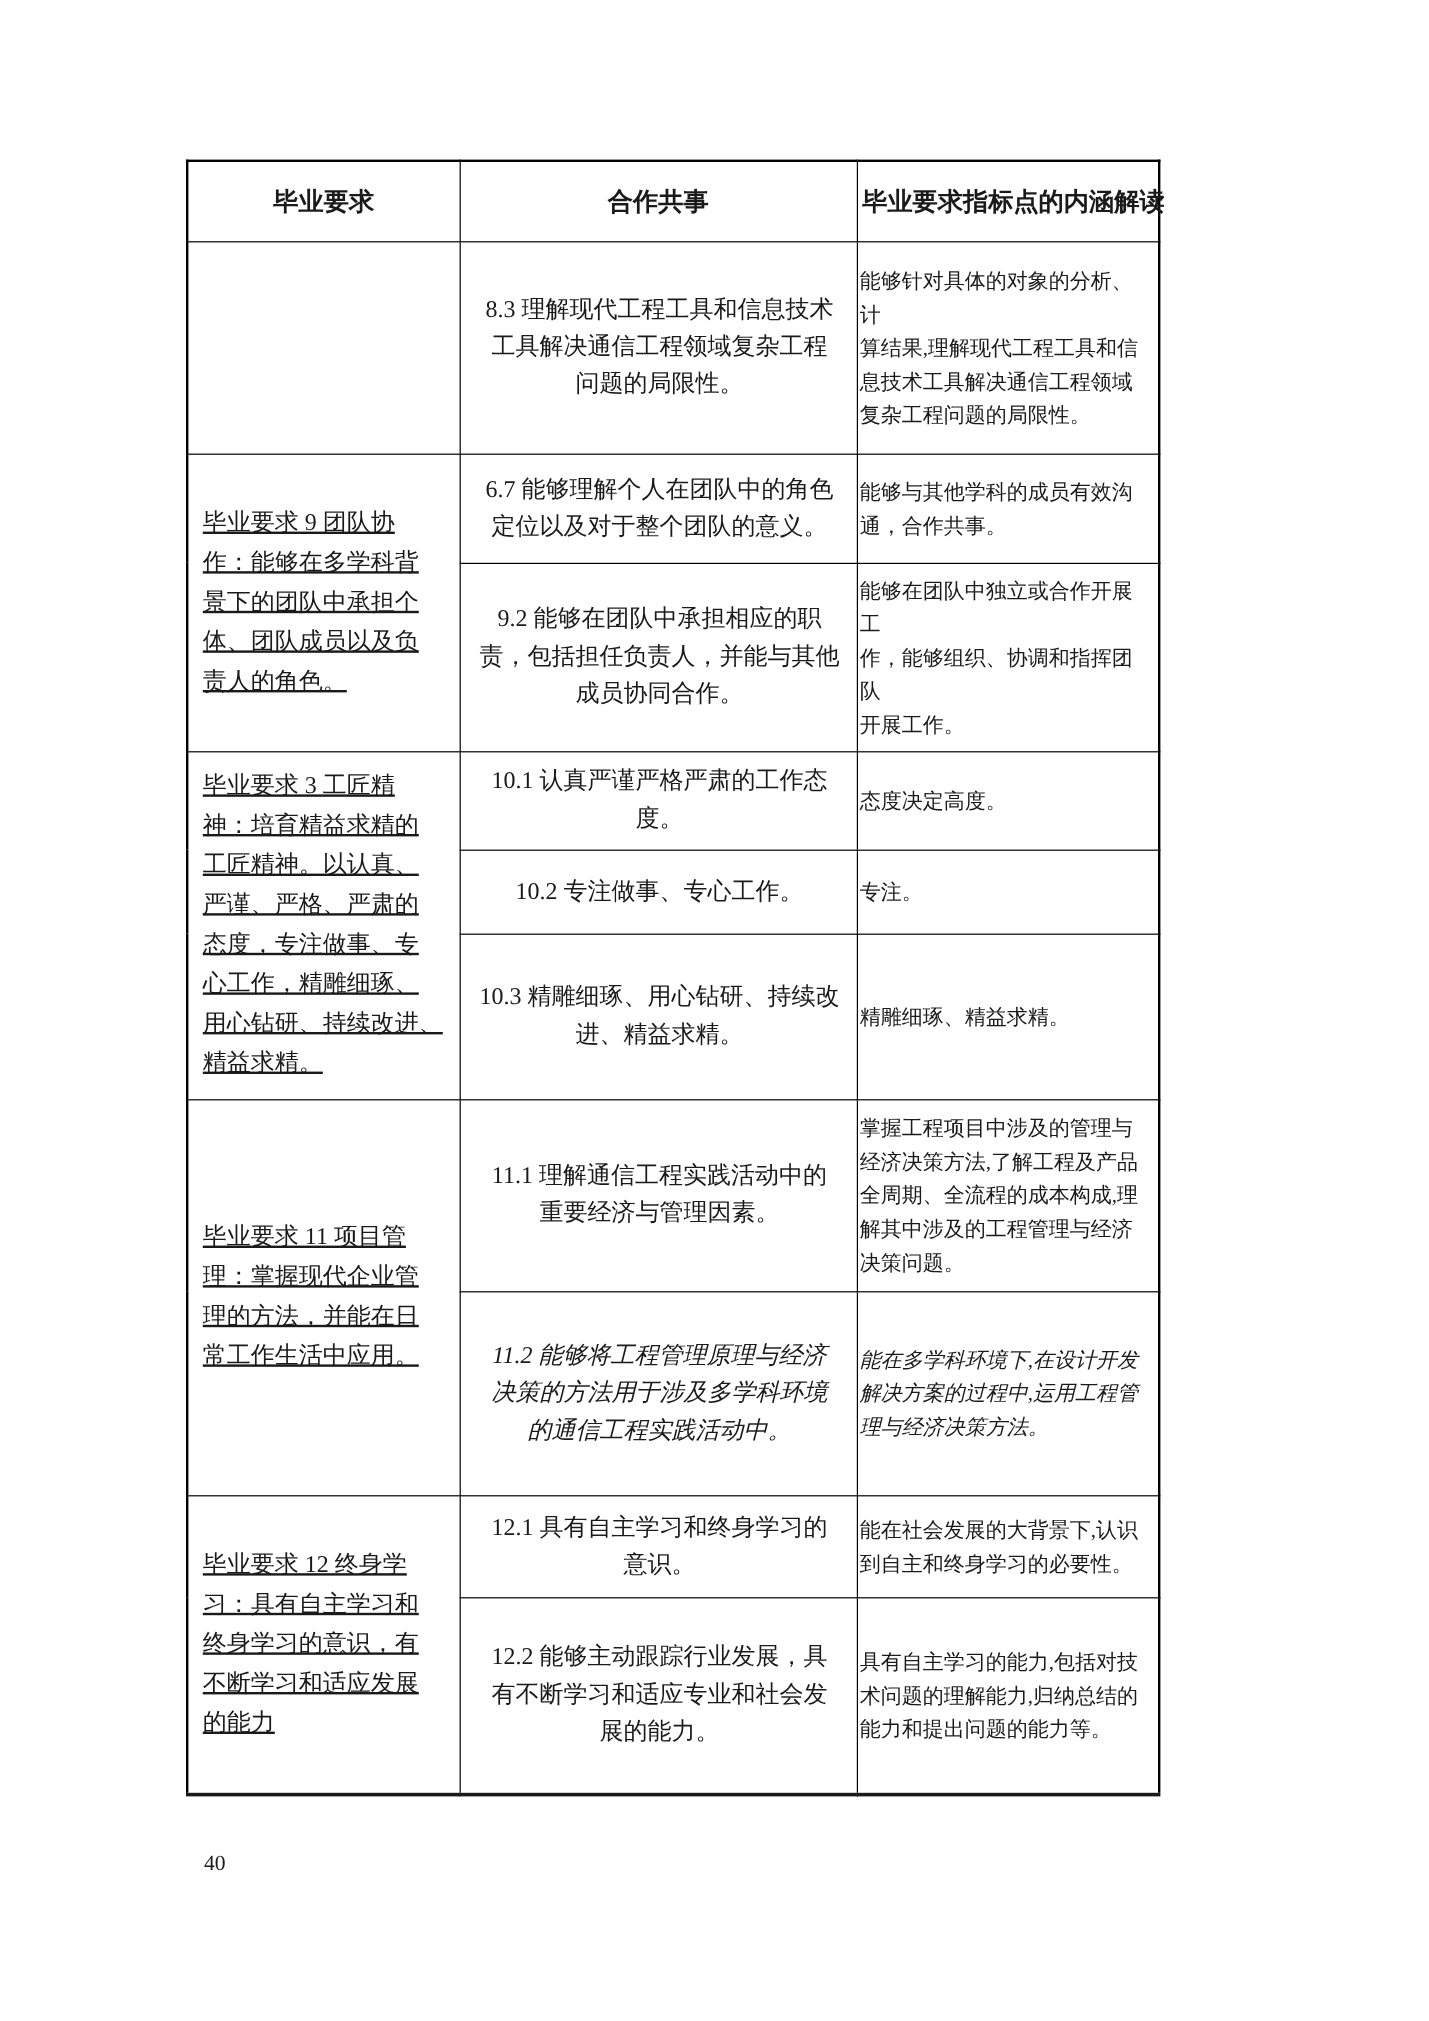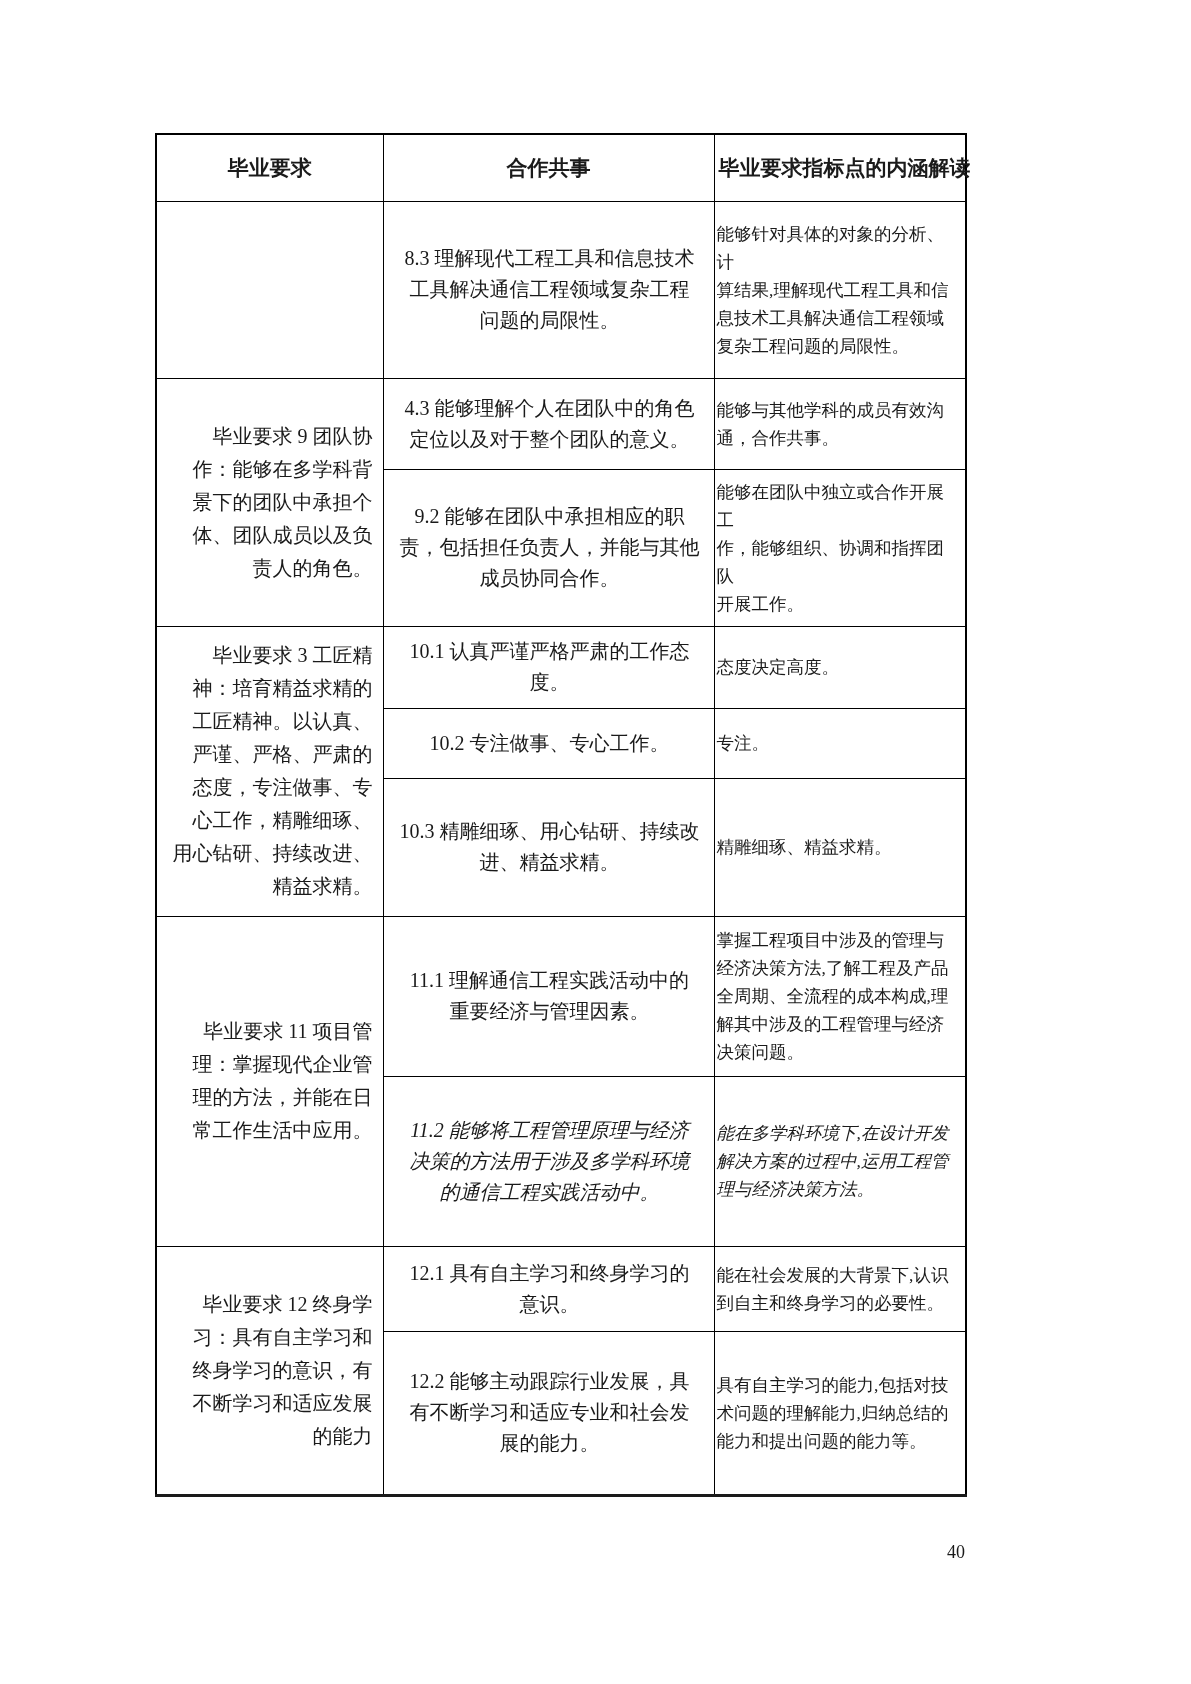--- a/index.html
+++ b/index.html
@@ -39,21 +39,22 @@
     padding: 0 4px;
   }
   .req-table td {
     white-space: pre-line;
   }
   
   td.c1 {
     font-size: 20px;
     line-height: 33px;
     padding: 8px 10px 8px 12px;
-    text-align: right;
+    text-align: left;
+    text-decoration: underline;
   }
   td.c2 {
     font-size: 20px;
     line-height: 31px;
     padding: 8px 8px 8px 10px;
     text-align: center;
   }
   td.c3 {
     font-size: 17.5px;
     line-height: 28px;
@@ -68,23 +69,23 @@
   tr.h-101 { height: 82px; }
   tr.h-102 { height: 70px; }
   tr.h-103 { height: 138px; }
   tr.h-111 { height: 160px; }
   tr.h-112 { height: 170px; font-style: italic; }
   tr.h-121 { height: 85px; }
   tr.h-122 { height: 164px; }
   .page-number {
     position: absolute;
     top: 1542px;
-    left: 155px;
+    left: 170px;
     width: 810px;
-    text-align: right;
+    text-align: left;
     font-size: 18px;
     color: #1a1a1a;
   }
 </style>
 </head>
 <body>
 
 <div class="page">
 
   <table class="req-table">
@@ -110,21 +111,21 @@
 息技术工具解决通信工程领域
 复杂工程问题的局限性。</td>
       </tr>
 
       <tr class="h-91a">
         <td class="c1" rowspan="2">毕业要求 9 团队协
 作：能够在多学科背
 景下的团队中承担个
 体、团队成员以及负
 责人的角色。</td>
-        <td class="c2">4.3 能够理解个人在团队中的角色
+        <td class="c2">6.7 能够理解个人在团队中的角色
 定位以及对于整个团队的意义。</td>
         <td class="c3">能够与其他学科的成员有效沟
 通，合作共事。</td>
       </tr>
       <tr class="h-92">
         <td class="c2">9.2 能够在团队中承担相应的职
 责，包括担任负责人，并能与其他
 成员协同合作。</td>
         <td class="c3">能够在团队中独立或合作开展
 工

